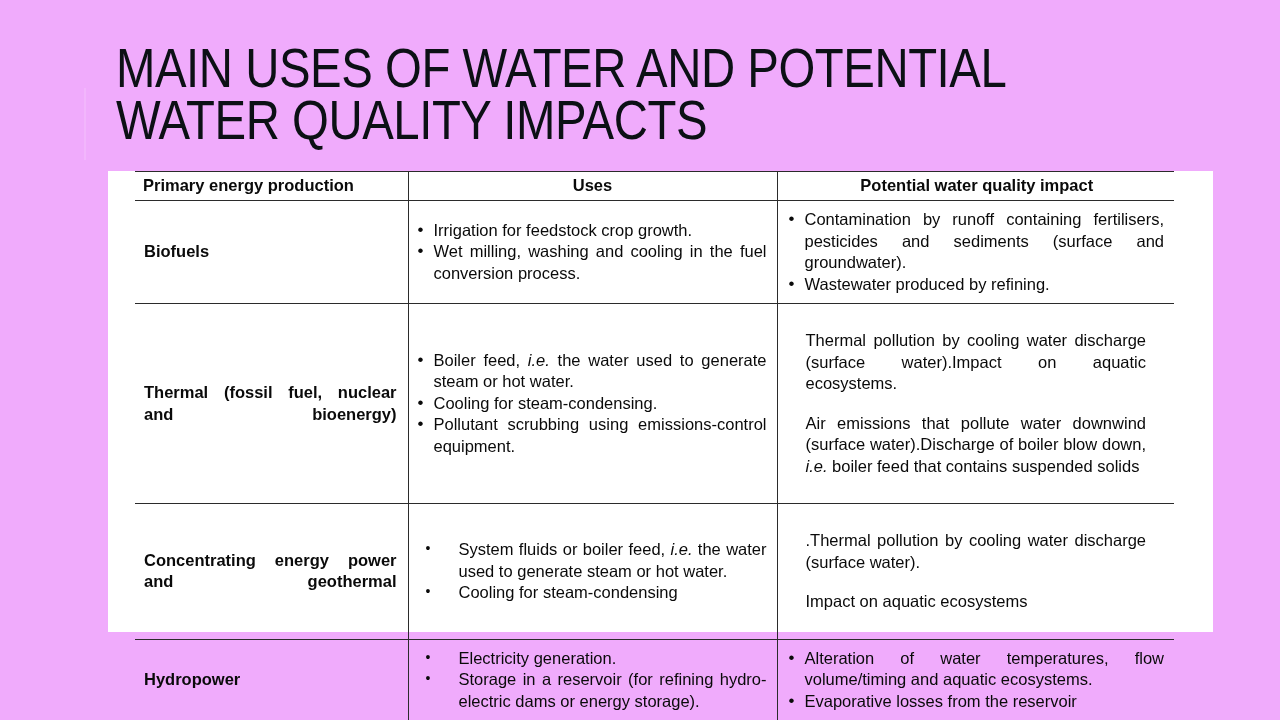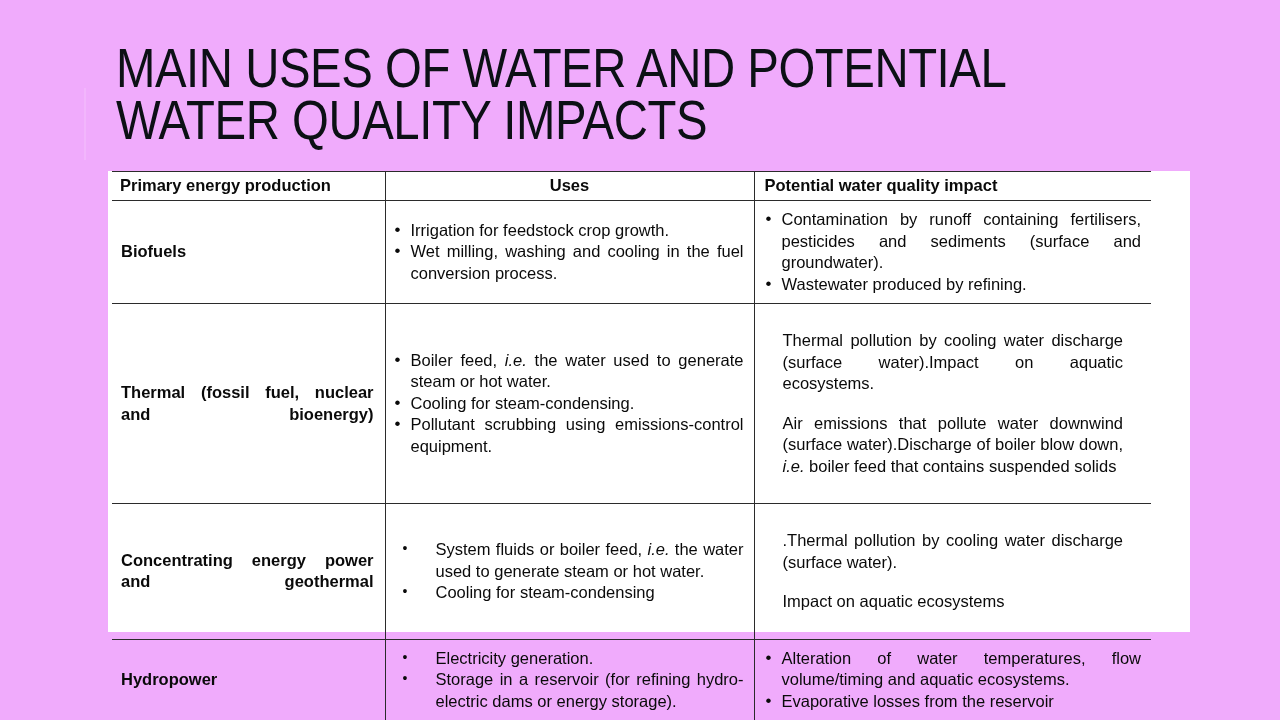--- a/index.html
+++ b/index.html
@@ -51,20 +51,21 @@
   }
 
   
   #table-panel {
     position: absolute;
     left: 108px;
     top: 171px;
     width: 1082px;
     height: 461px;
     background: #ffffff;
+    padding-left: 23px;
   }
 
   table#uses-table {
     border-collapse: collapse;
     width: 1039px;
     margin-left: 4px;
     table-layout: fixed;
     font-family: "Liberation Sans", sans-serif;
     color: #0a0a0a;
   }
@@ -93,21 +94,21 @@
   #uses-table thead th {
     font-size: 16.5px;
     font-weight: bold;
     padding: 4px 8px 5px 8px;
     line-height: 19px;
     border-top: 1.6px solid #2b2b2b;
     border-bottom: 1.6px solid #2b2b2b;
   }
   #uses-table thead th.c-source { text-align: left; }
   #uses-table thead th.c-uses   { text-align: center; }
-  #uses-table thead th.c-impact { text-align: left; padding-left: 10px; }
+  #uses-table thead th.c-impact { text-align: center; padding-left: 10px; }
 
   
   #uses-table tbody td {
     font-size: 16.5px;
     line-height: 21.5px;
   }
   #uses-table tbody td.c-source {
     font-weight: bold;
     text-align: justify;
     text-align-last: justify;

